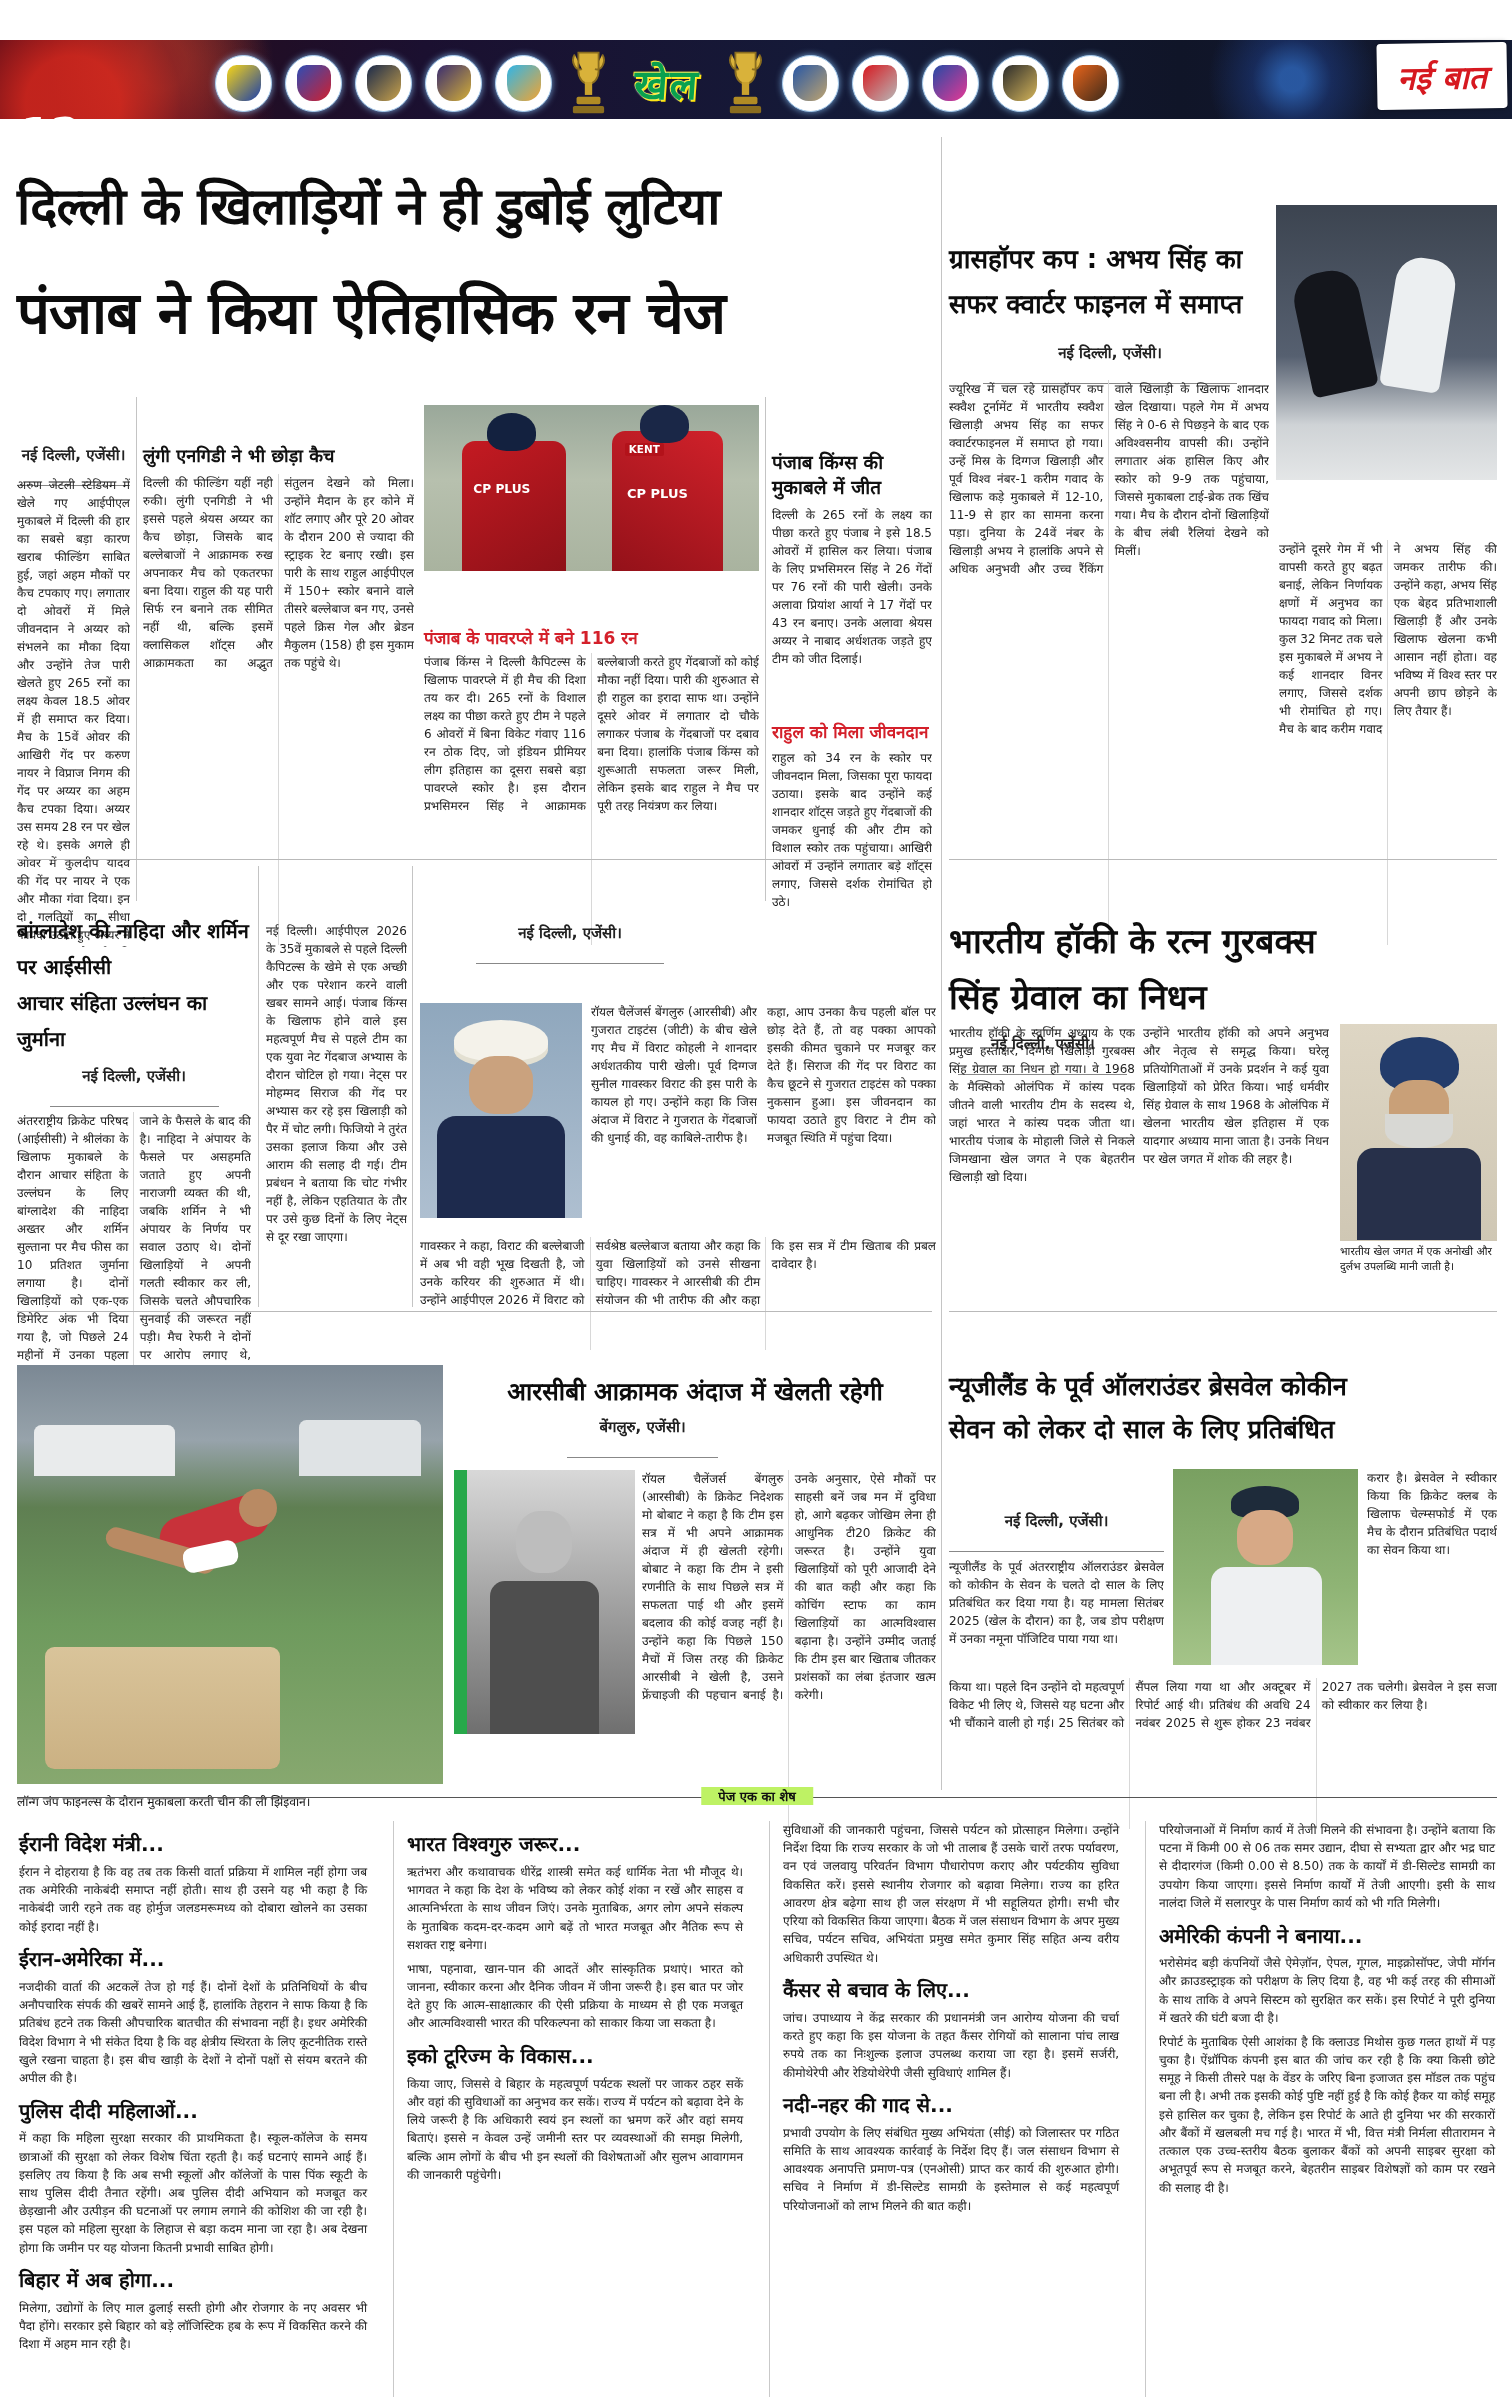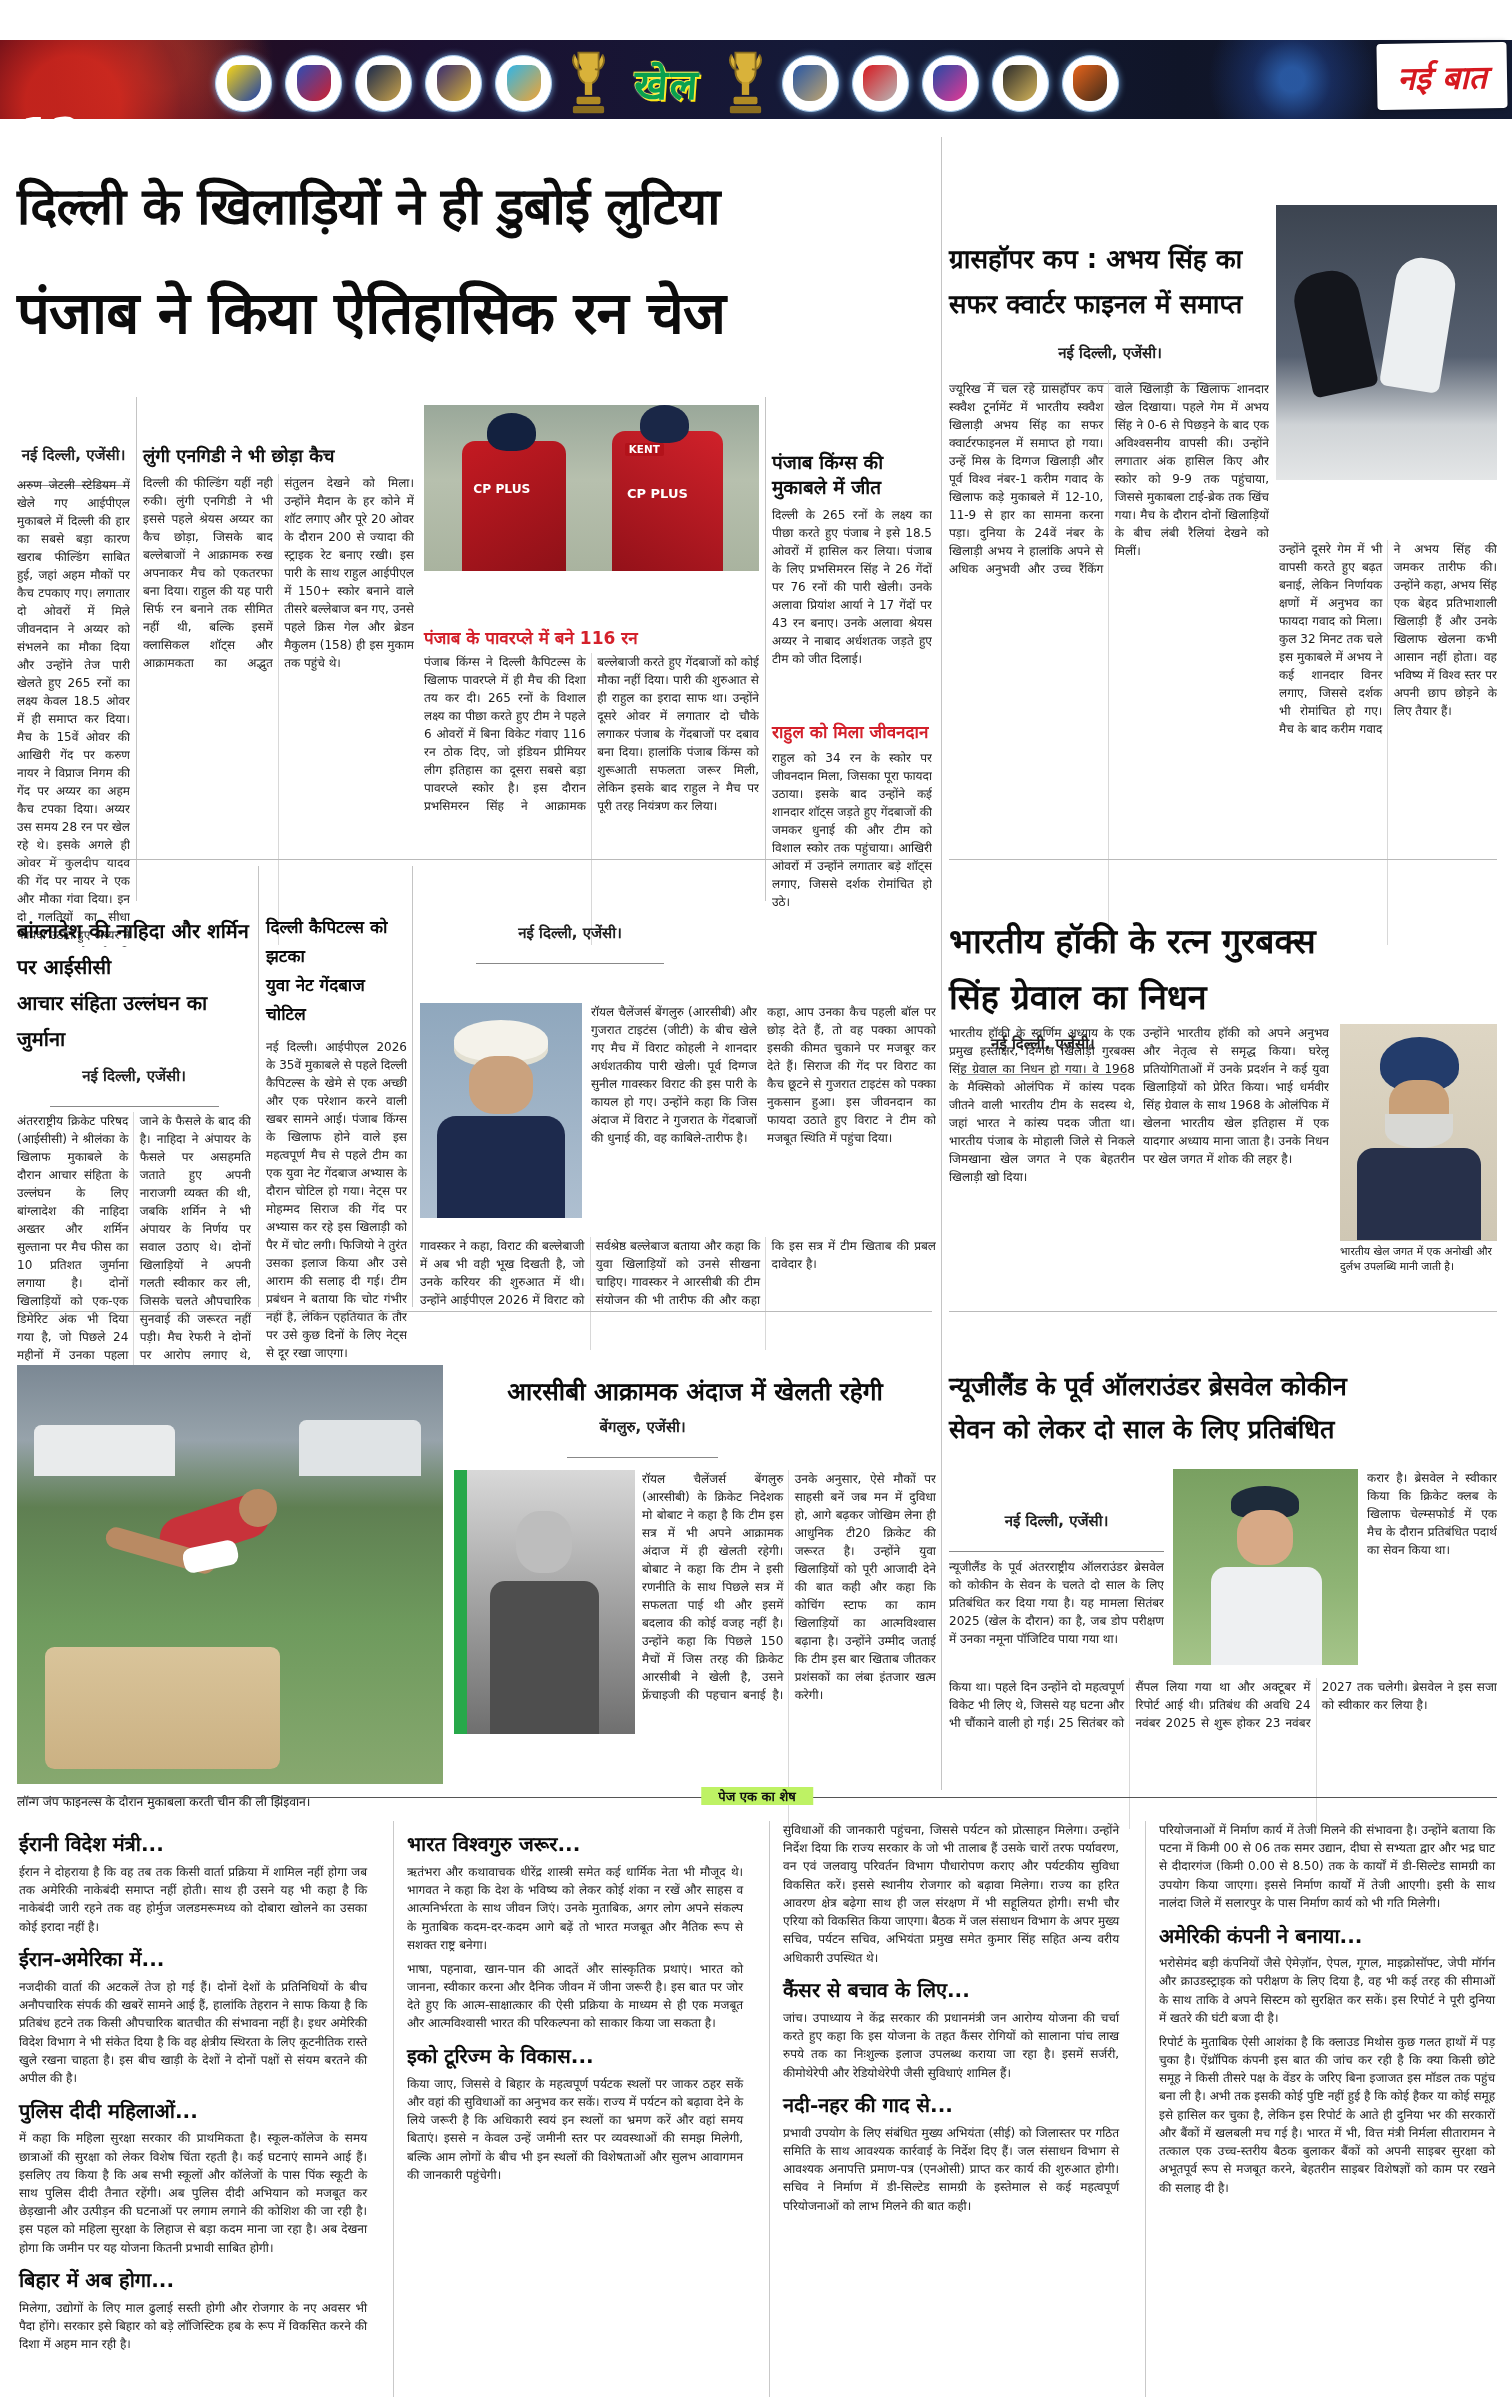--- a/index.html
+++ b/index.html
@@ -179,24 +179,20 @@
     <div class="hl-giant" style="font-size:20px;line-height:1.8;letter-spacing:0;">
       <span>बांग्लादेश की नाहिदा और शर्मिन पर आईसीसी</span><br>
       <span>आचार संहिता उल्लंघन का जुर्माना</span>
     </div>
     <div class="byline" style="width:169px;margin:7.5px auto 5.6px auto;">नई दिल्ली, एजेंसी।</div>
     <div class="body-txt cols2" style="height:311px;">अंतरराष्ट्रीय क्रिकेट परिषद (आईसीसी) ने श्रीलंका के खिलाफ मुकाबले के दौरान आचार संहिता के उल्लंघन के लिए बांग्लादेश की नाहिदा अख्तर और शर्मिन सुल्ताना पर मैच फीस का 10 प्रतिशत जुर्माना लगाया है। दोनों खिलाड़ियों को एक-एक डिमेरिट अंक भी दिया गया है, जो पिछले 24 महीनों में उनका पहला ऐसा अपराध है। यह घटना मैच के 16वें ओवर में एलबीडब्ल्यू आउट दिए जाने के फैसले के बाद की है। नाहिदा ने अंपायर के फैसले पर असहमति जताते हुए अपनी नाराजगी व्यक्त की थी, जबकि शर्मिन ने भी अंपायर के निर्णय पर सवाल उठाए थे। दोनों खिलाड़ियों ने अपनी गलती स्वीकार कर ली, जिसके चलते औपचारिक सुनवाई की जरूरत नहीं पड़ी। मैच रेफरी ने दोनों पर आरोप लगाए थे, जिन्हें फील्ड अंपायरों और तीसरे अंपायर ने समर्थन दिया था।</div>
   </div>
   <div class="vrule" style="left:258px;top:866px;height:441px;"></div>
 
   <div class="abs" style="left:266px;top:866px;width:141px;height:441px;">
-    <div class="hl-giant" style="font-size:17px;line-height:1.7;letter-spacing:0;">
-      <span>दिल्ली कैपिटल्स को झटका</span><br>
-      <span>युवा नेट गेंदबाज चोटिल</span>
-    </div>
     <div class="body-txt" style="margin-top:9.4px;height:358px;">नई दिल्ली। आईपीएल 2026 के 35वें मुकाबले से पहले दिल्ली कैपिटल्स के खेमे से एक अच्छी और एक परेशान करने वाली खबर सामने आई। पंजाब किंग्स के खिलाफ होने वाले इस महत्वपूर्ण मैच से पहले टीम का एक युवा नेट गेंदबाज अभ्यास के दौरान चोटिल हो गया। नेट्स पर मोहम्मद सिराज की गेंद पर अभ्यास कर रहे इस खिलाड़ी को पैर में चोट लगी। फिजियो ने तुरंत उसका इलाज किया और उसे आराम की सलाह दी गई। टीम प्रबंधन ने बताया कि चोट गंभीर नहीं है, लेकिन एहतियात के तौर पर उसे कुछ दिनों के लिए नेट्स से दूर रखा जाएगा।</div>
   </div>
   <div class="vrule" style="left:412px;top:866px;height:441px;"></div>
 
   <div class="abs" style="left:420px;top:866px;width:516px;height:441px;">
     <div class="byline" style="width:188px;margin:9.4px 0 0 56px;">नई दिल्ली, एजेंसी।</div>
     <div class="photo" style="left:0;top:90px;width:162px;height:215px;">
       <div style="position:absolute;inset:0;background:linear-gradient(180deg,#8fa7bd 0%,#aebfd0 100%);"></div>
       <div style="position:absolute;left:34px;top:17px;width:94px;height:41px;background:#f4f2ea;border-radius:50% 50% 40% 40%;box-shadow:0 5.6px 0 #e3e0d2;"></div>
       <div style="position:absolute;left:49px;top:53px;width:64px;height:58px;background:#caa27e;border-radius:40%;"></div>

